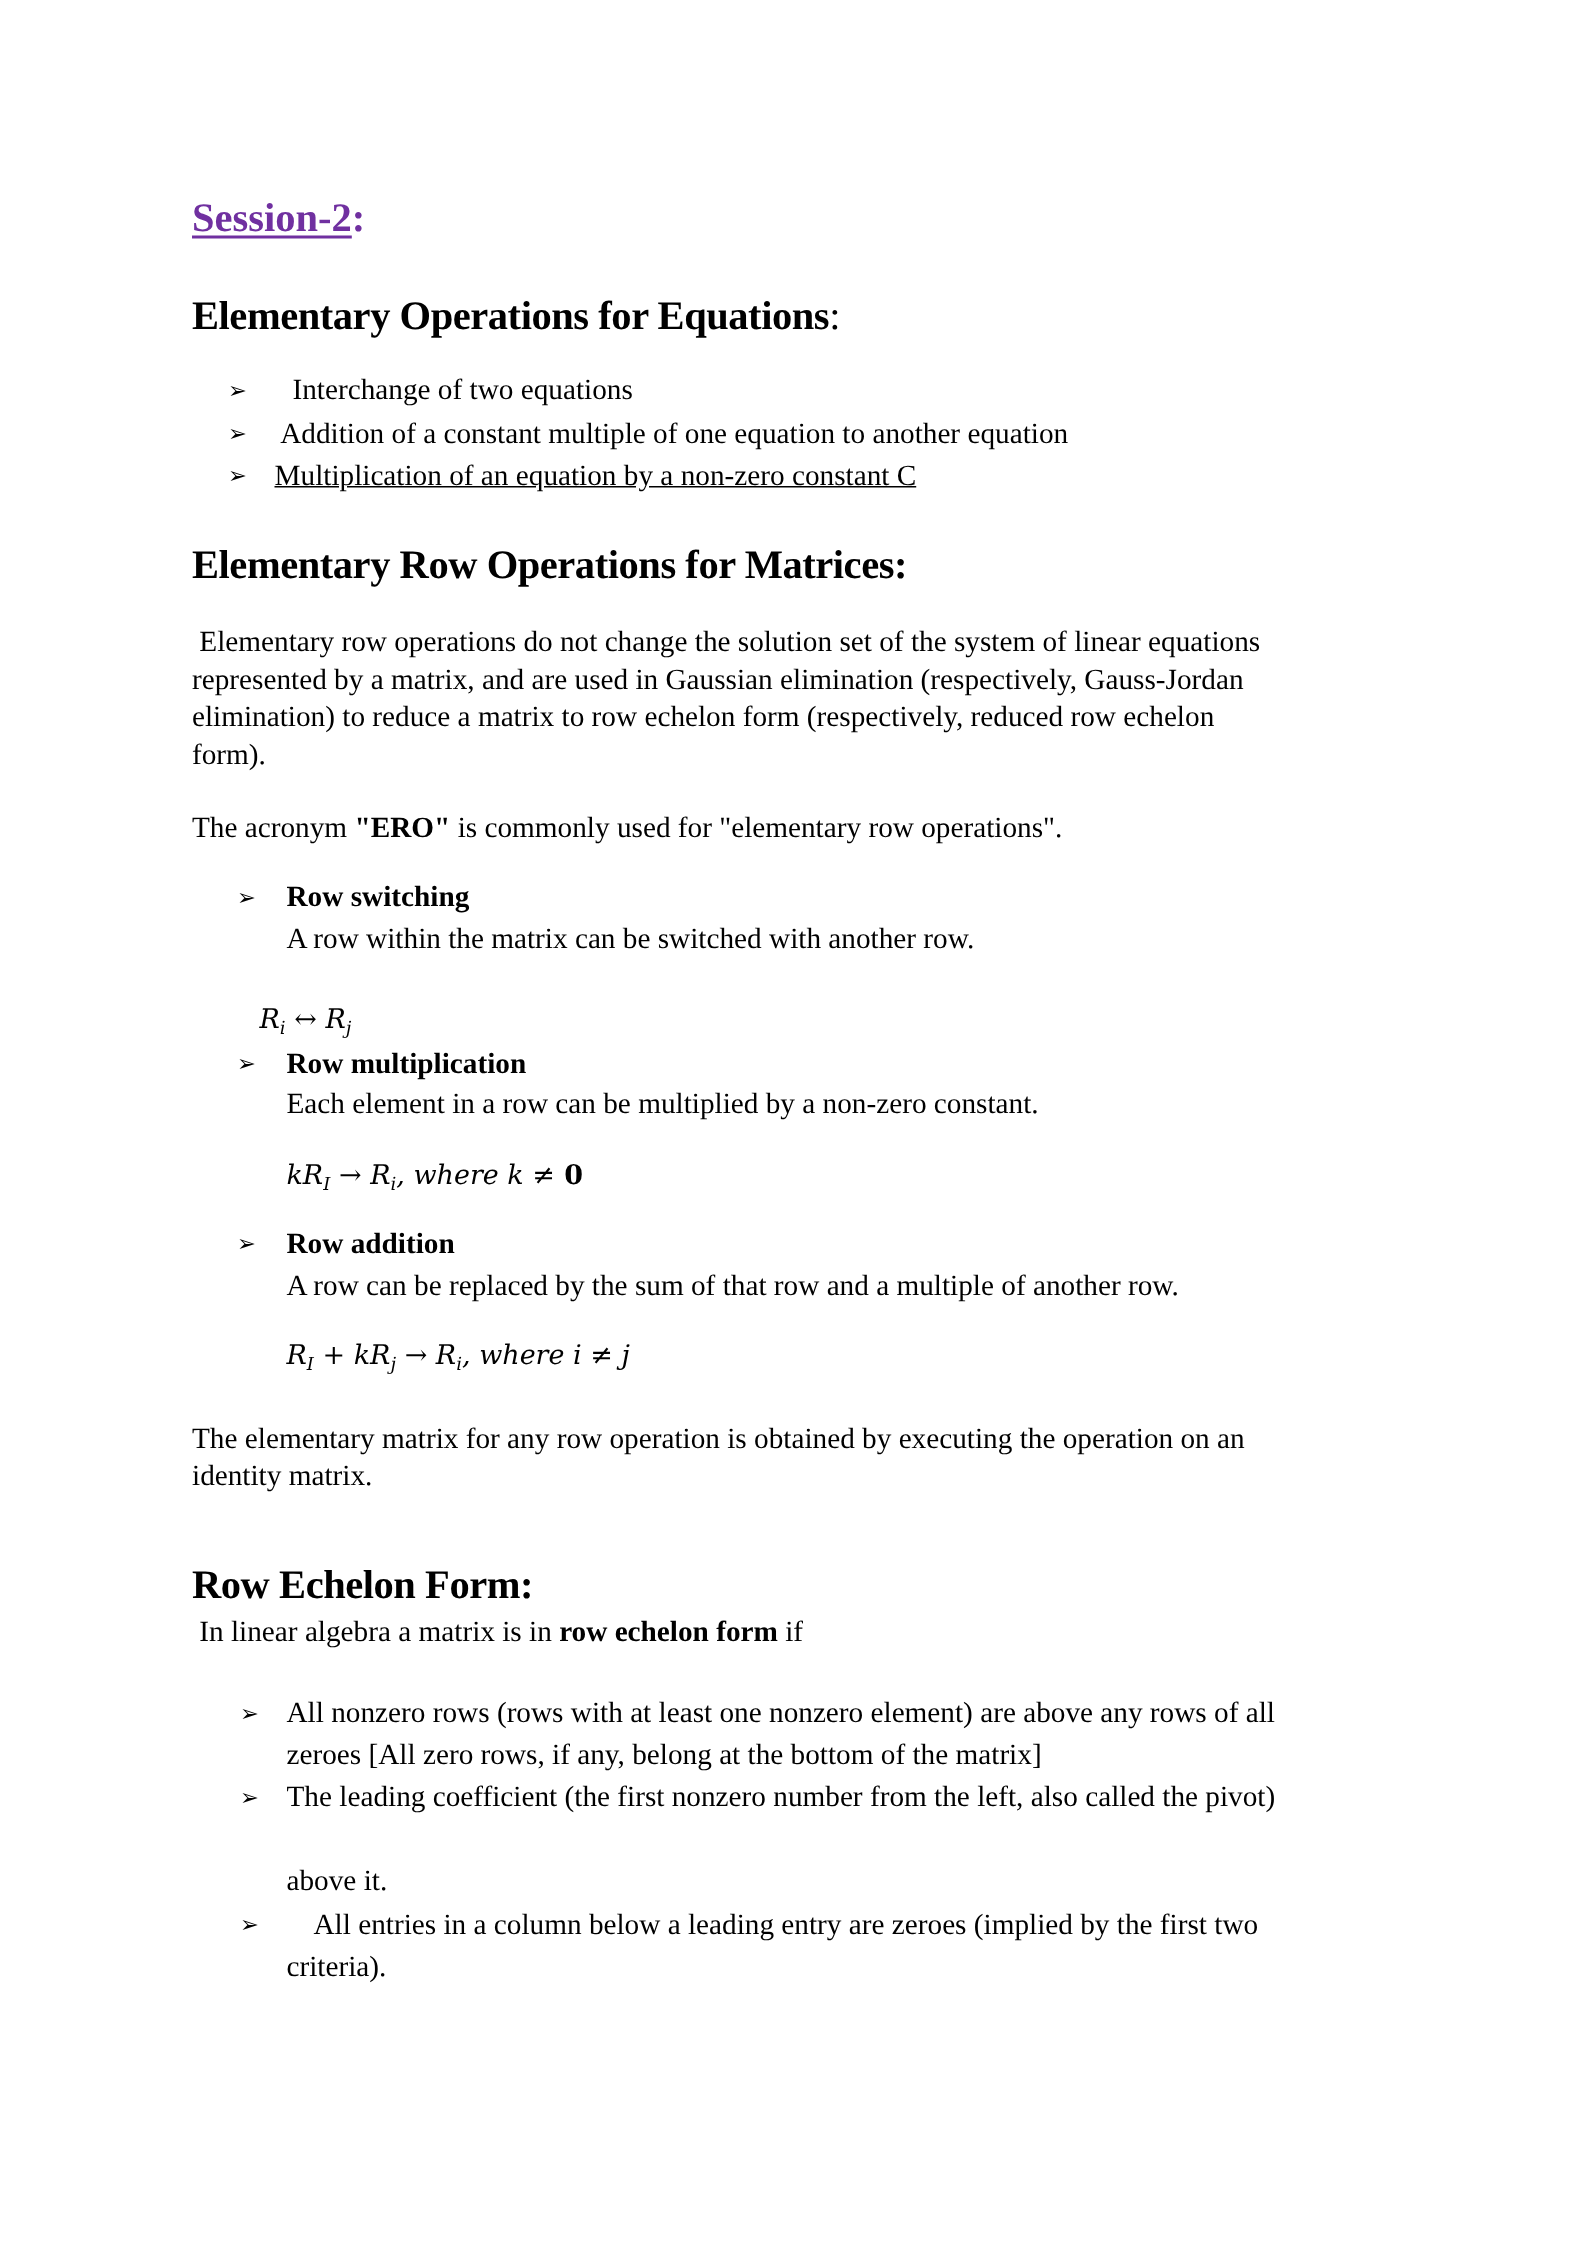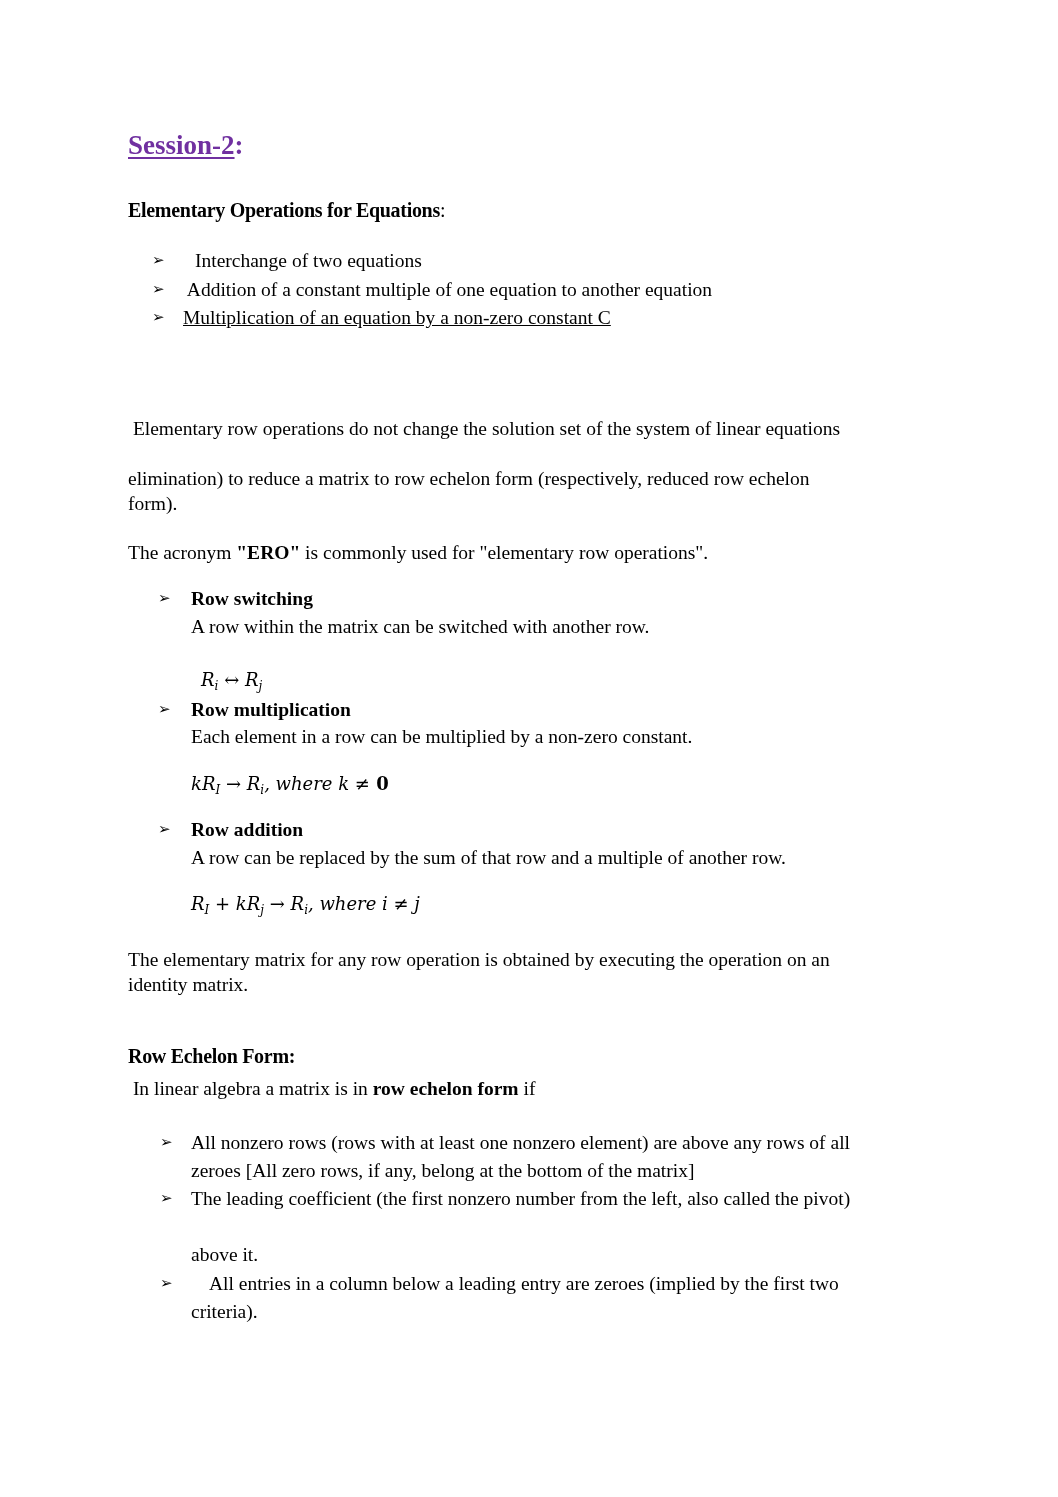--- a/index.html
+++ b/index.html
@@ -30,21 +30,21 @@
       line-height: 34px;
       color: #7030a0;
     }
     .session-title .link {
       text-decoration: underline;
       text-decoration-thickness: 2px;
       text-underline-offset: 3px;
     }
 
     .h1 {
-      font-size: 20px;
+      font-size: 27px;
       font-weight: bold;
       line-height: 34px;
       letter-spacing: -0.3px;
     }
     .h1 .plain-colon { font-weight: normal; }
 
     .body-text {
       font-size: 19.5px;
       line-height: 25px;
     }
@@ -86,31 +86,33 @@
 
   <div class="abs bullet" style="left:152px; top:248px;">➢</div>
   <div class="abs body-text" style="left:195px; top:248px;">Interchange of two equations</div>
 
   <div class="abs bullet" style="left:152px; top:277px;">➢</div>
   <div class="abs body-text" style="left:183px; top:277px; white-space:pre;"> Addition of a constant multiple of one equation to another equation</div>
 
   <div class="abs bullet" style="left:152px; top:305px;">➢</div>
   <div class="abs body-text" style="left:183px; top:305px;text-decoration:underline;">Multiplication of an equation by a non-zero constant C</div>
 
+  <div class="abs h1" style="left:128px; top:359px;">Elementary Row Operations for Matrices:</div>
 
   <div class="abs body-text" style="left:128px; top:416px; white-space:pre;"> Elementary row operations do not change the solution set of the system of linear equations</div>
+  <div class="abs body-text" style="left:128px; top:441px;">represented by a matrix, and are used in Gaussian elimination (respectively, Gauss-Jordan</div>
   <div class="abs body-text" style="left:128px; top:466px;">elimination) to reduce a matrix to row echelon form (respectively, reduced row echelon</div>
   <div class="abs body-text" style="left:128px; top:491px;">form).</div>
 
   <div class="abs body-text" style="left:128px; top:540px; white-space:pre;"><span>The acronym </span><span class="bold">"ERO"</span><span> is commonly used for "elementary row operations".</span></div>
 
   <div class="abs bullet" style="left:158px; top:586px;">➢</div>
   <div class="abs body-text bold" style="left:191px; top:586px;">Row switching</div>
   <div class="abs body-text" style="left:191px; top:614px;">A row within the matrix can be switched with another row.</div>
-  <div class="abs math" style="left:201px; top:667px;"><span>R</span><sub>i</sub><span class="op" style="white-space:pre;"> ↔ </span><span>R</span><sub>j</sub></div>
+  <div class="abs math" style="left:173px; top:667px;"><span>R</span><sub>i</sub><span class="op" style="white-space:pre;"> ↔ </span><span>R</span><sub>j</sub></div>
 
   <div class="abs bullet" style="left:158px; top:697px;">➢</div>
   <div class="abs body-text bold" style="left:191px; top:697px;">Row multiplication</div>
   <div class="abs body-text" style="left:191px; top:724px;">Each element in a row can be multiplied by a non-zero constant.</div>
   <div class="abs math" style="left:191px; top:771px; white-space:pre;"><span>kR</span><sub>I</sub><span class="op"> → </span><span>R</span><sub>i</sub><span>, where k </span><span class="op">≠</span><span class="num"> 0</span></div>
 
   <div class="abs bullet" style="left:158px; top:817px;">➢</div>
   <div class="abs body-text bold" style="left:191px; top:817px;">Row addition</div>
   <div class="abs body-text" style="left:191px; top:845px;">A row can be replaced by the sum of that row and a multiple of another row.</div>
   <div class="abs math" style="left:191px; top:891px; white-space:pre;"><span>R</span><sub>I</sub><span> + kR</span><sub>j</sub><span class="op"> → </span><span>R</span><sub>i</sub><span>, where i </span><span class="op">≠</span><span> j</span></div>

